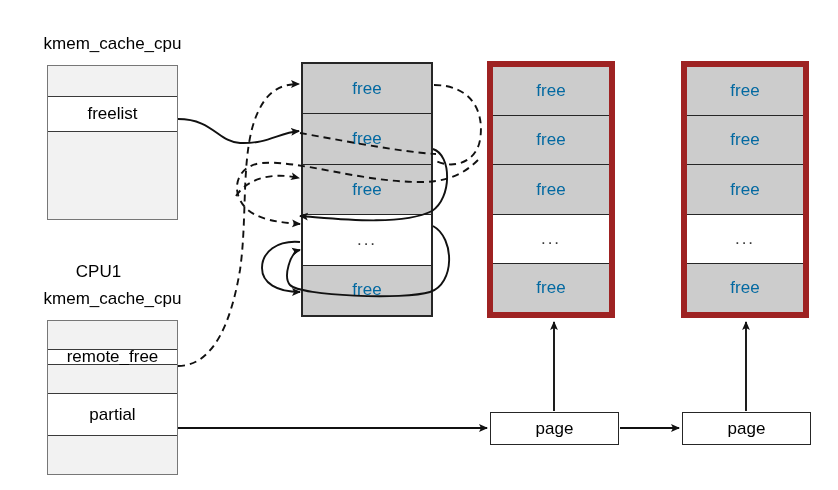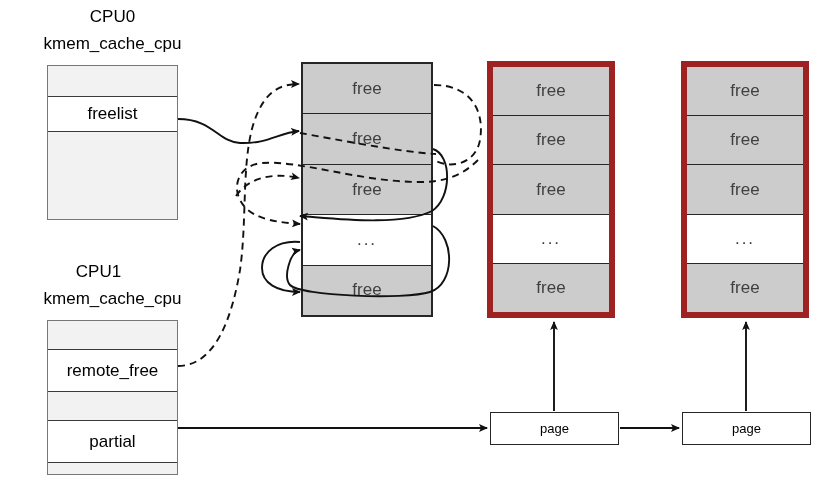--- a/index.html
+++ b/index.html
@@ -63,39 +63,39 @@
   .slab.redged {
     border: 6px solid #9e2222;
   }
   .slab-cell {
     flex: 1 1 0;
     box-sizing: border-box;
     display: flex;
     align-items: center;
     justify-content: center;
     font-size: 17px;
-    color: #404040;
+    color: #0369a1;
     background: #cccccc;
     border-bottom: 1.8px solid #262626;
   }
   .slab-cell.last { border-bottom: none; }
   .slab-cell.ellipsis { background: #ffffff; color: #3a3a3a; letter-spacing: 2px; }
 
   
   .page-box {
     position: absolute;
     width: 129px;
     height: 33px;
     box-sizing: border-box;
     border: 1.8px solid #262626;
     background: #ffffff;
     display: flex;
     align-items: center;
     justify-content: center;
-    font-size: 13px;
+    font-size: 17px;
     color: #000000;
   }
 
   
   #wires {
     position: absolute;
     left: 0; top: 0;
     width: 838px; height: 490px;
     pointer-events: none;
   }
@@ -109,35 +109,34 @@
     stroke: #111111;
     stroke-width: 1.9;
     stroke-dasharray: 7 5;
   }
 </style>
 </head>
 <body>
 
 <div id="canvas">
 
-  <div class="lbl" style="left:47px; top:8px; width:131px;">CPU0</div>
   <div class="lbl" style="left:10px; top:35px; width:205px;">kmem_cache_cpu</div>
 
   <div class="cpu-box" style="left:47px; top:65px; height:155px;">
     <div class="cpu-band" style="height:30px;"></div>
     <div class="cpu-field" style="height:36px;">freelist</div>
     <div class="cpu-band" style="flex:1;"></div>
   </div>
 
   <div class="lbl" style="left:33px; top:263px; width:131px;">CPU1</div>
   <div class="lbl" style="left:10px; top:290px; width:205px;">kmem_cache_cpu</div>
 
   <div class="cpu-box" style="left:47px; top:320px; height:155px;">
     <div class="cpu-band" style="height:28px;"></div>
-    <div class="cpu-field" style="height:43px;">remote_free</div>
+    <div class="cpu-field" style="height:16px;">remote_free</div>
     <div class="cpu-band" style="height:28px;"></div>
     <div class="cpu-field" style="height:43px;">partial</div>
     <div class="cpu-band" style="flex:1;"></div>
   </div>
 
   <div class="slab plain" style="left:301px; top:62px; width:132px; height:255px;">
     <div class="slab-cell">free</div>
     <div class="slab-cell">free</div>
     <div class="slab-cell">free</div>
     <div class="slab-cell ellipsis">...</div>

